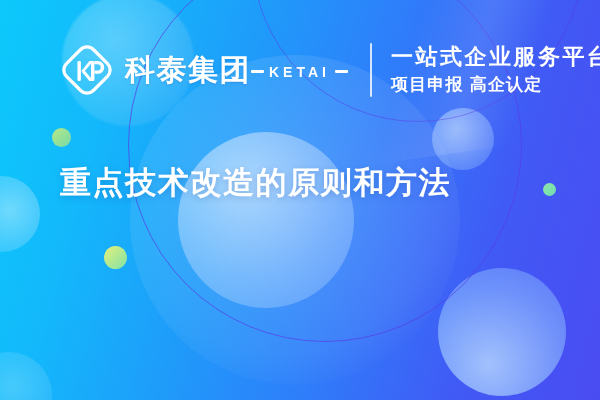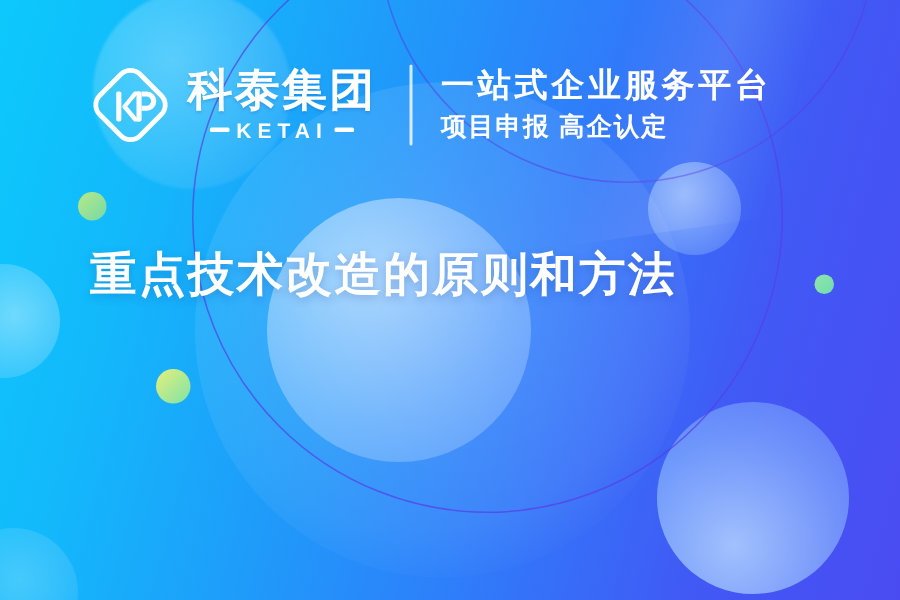--- a/index.html
+++ b/index.html
@@ -141,21 +141,21 @@
   .logo-mark {
     width: 58px; height: 58px;
     position: relative;
     flex: 0 0 auto;
   }
   .logo-mark svg { display: block; }
 
   .logo-words {
     margin-left: 9px;
     display: flex;
-    flex-direction: column;
+    flex-direction: row;
     justify-content: center;
   }
   .logo-cn {
     color: #ffffff;
     font-size: 30px;
     font-weight: 700;
     letter-spacing: 1.5px;
     line-height: 1.02;
     white-space: nowrap;
     text-shadow: 0 1px 2px rgba(30,70,160,0.22);

